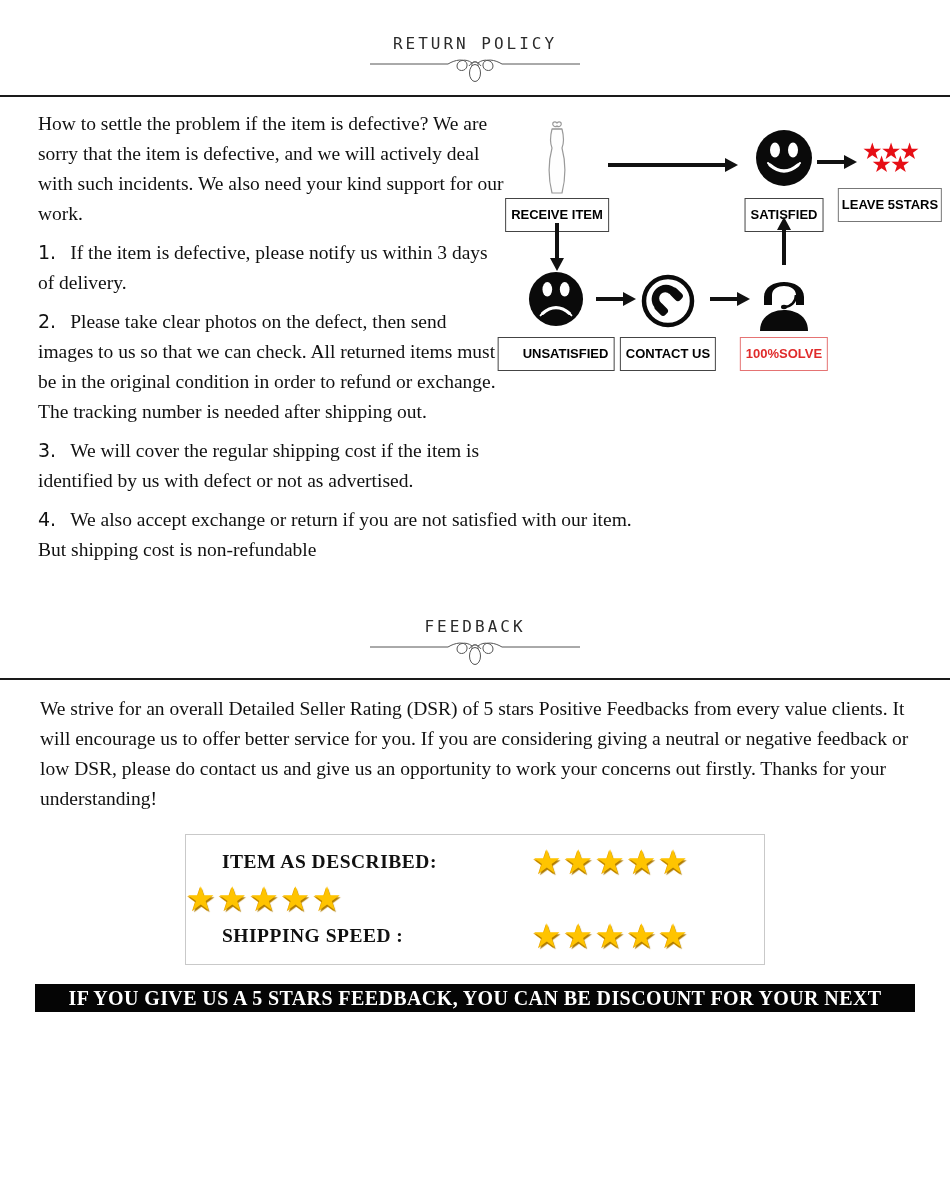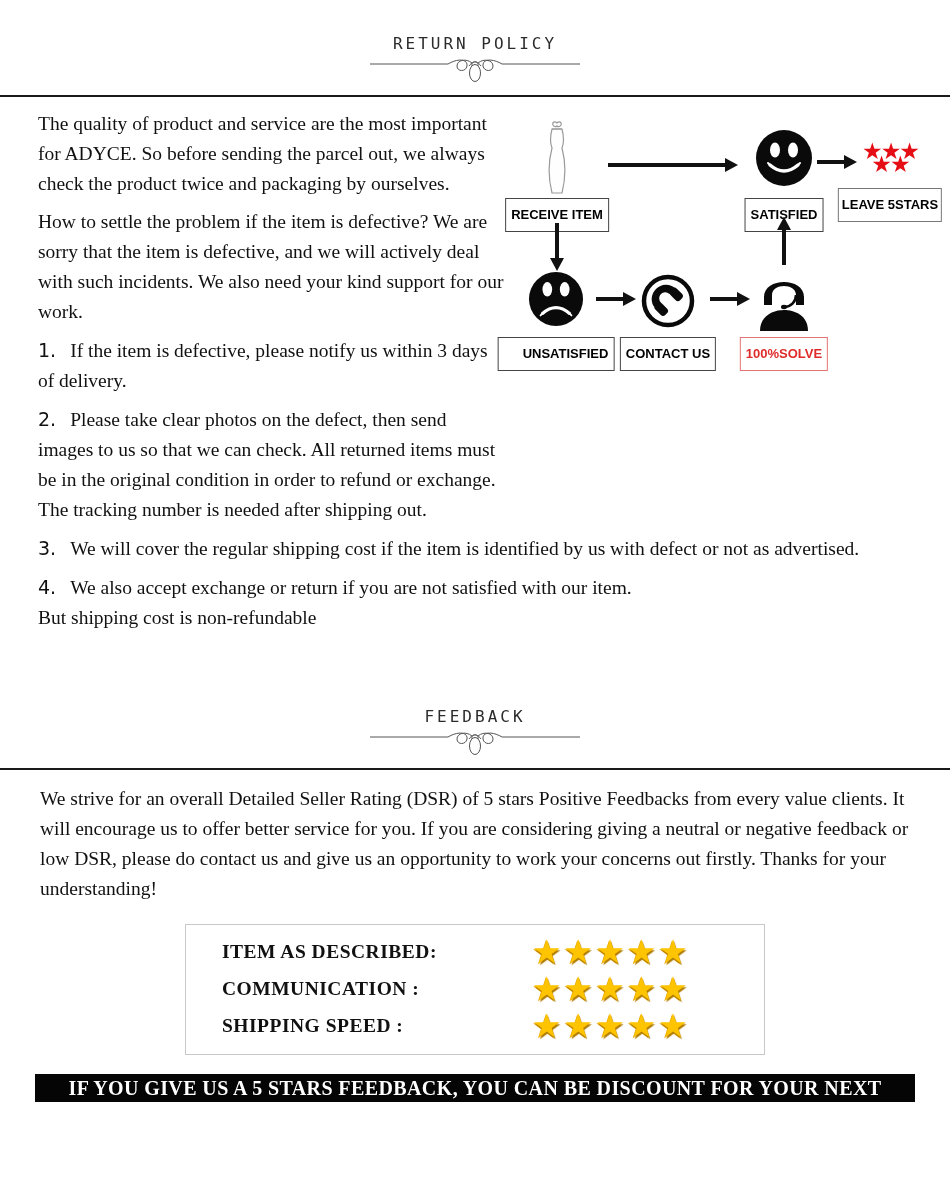--- a/index.html
+++ b/index.html
@@ -142,31 +142,30 @@
 
       <svg class="icon" style="left:244px;top:158px;" width="56" height="62" viewBox="0 0 56 62">
         <path d="M4,62 C4,46 18,41 28,41 C38,41 52,46 52,62 Z" fill="#0a0a0a"></path>
         <path d="M8,28 C8,8 48,8 48,28 L48,36 L40,36 L40,26 C40,14 16,14 16,26 L16,36 L8,36 Z" fill="#0a0a0a"></path>
         <path d="M40,26 C40,33 35,37.5 29,38" fill="none" stroke="#0a0a0a" stroke-width="2.6"></path>
         <ellipse cx="28" cy="38" rx="3" ry="2.2" fill="#0a0a0a"></ellipse>
       </svg>
       <span class="tag red" style="left:272px;top:226px;">100%SOLVE</span>
     </div>
 
-    <p>The quality of product and service are the most important for ADYCE. So before sending the parcel out, we always check the product twice and packaging by ourselves.</p>
     <p>How to settle the problem if the item is defective? We are sorry that the item is defective, and we will actively deal with such incidents. We also need your kind support for our work.</p>
 
     <p><span class="num">1.</span><span>If the item is defective, please notify us within 3 days of delivery.</span></p>
     <p><span class="num">2.</span><span>Please take clear photos on the defect, then send images to us so that we can check. All returned items must be in the original condition in order to refund or exchange. The tracking number is needed after shipping out.</span></p>
     <p><span class="num">3.</span><span>We will cover the regular shipping cost if the item is identified by us with defect or not as advertised.</span></p>
     <p><span class="num">4.</span><span>We also accept exchange or return if you are not satisfied with our item.</span><span class="block">But shipping cost is non-refundable</span></p>
     <div style="clear:both;"></div>
   </div>
 
-  <div class="sec-header" style="margin-top:66px;">
+  <div class="sec-header" style="margin-top:44px;">
     <div class="sec-title">FEEDBACK</div>
     <svg class="flourish" width="210" height="26" viewBox="0 0 210 26">
       <g fill="none" stroke="#555" stroke-width="1">
         <line x1="0" y1="7" x2="78" y2="7"></line>
         <line x1="132" y1="7" x2="210" y2="7"></line>
         <path d="M78,7 C88,1 98,2 97,9 C96,15 87,15 87,9 C87,3 96,1 102,6"></path>
         <path d="M99,9 C103,3 109,4 108,9"></path>
         <g transform="translate(210,0) scale(-1,1)">
           <path d="M78,7 C88,1 98,2 97,9 C96,15 87,15 87,9 C87,3 96,1 102,6"></path>
           <path d="M99,9 C103,3 109,4 108,9"></path>
@@ -179,21 +178,20 @@
 
   <div class="feedback">
     <p>We strive for an overall Detailed Seller Rating (DSR) of 5 stars Positive Feedbacks from every value clients. It will encourage us to offer better service for you. If you are considering giving a neutral or negative feedback or low DSR, please do contact us and give us an opportunity to work your concerns out firstly. Thanks for your understanding!</p>
 
     <div class="ratings-box">
       <div class="rating-row">
         <span class="rating-label">ITEM AS DESCRIBED:</span>
         <span class="gold-stars">★★★★★</span>
       </div>
       <div class="rating-row">
-        <span class="rating-label">COMMUNICATION :</span>
         <span class="gold-stars">★★★★★</span>
       </div>
       <div class="rating-row">
         <span class="rating-label">SHIPPING SPEED :</span>
         <span class="gold-stars">★★★★★</span>
       </div>
     </div>
   </div>
 
   <div class="banner">IF YOU GIVE US A 5 STARS FEEDBACK, YOU CAN BE DISCOUNT FOR YOUR NEXT ORDER</div>

